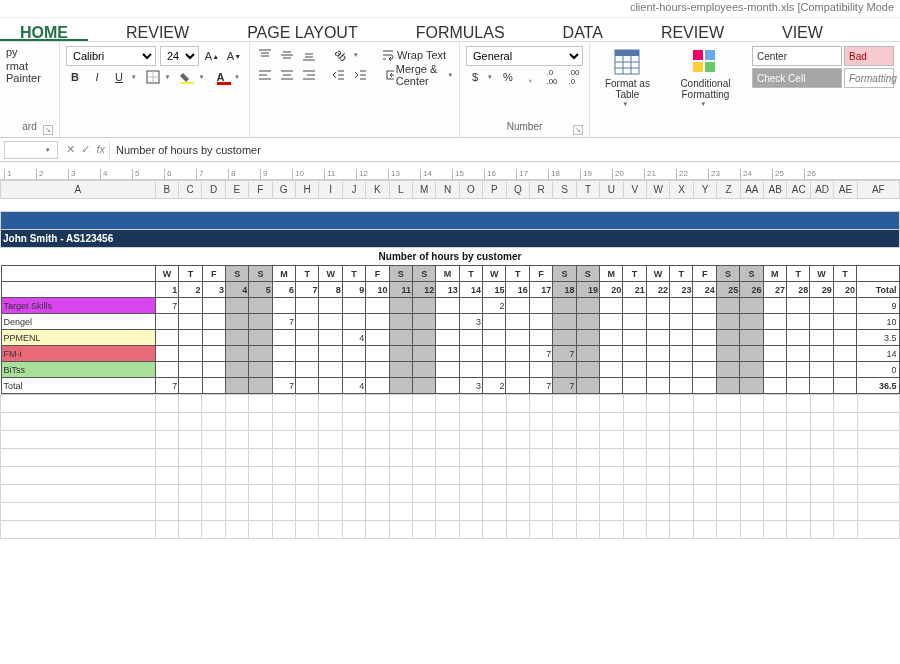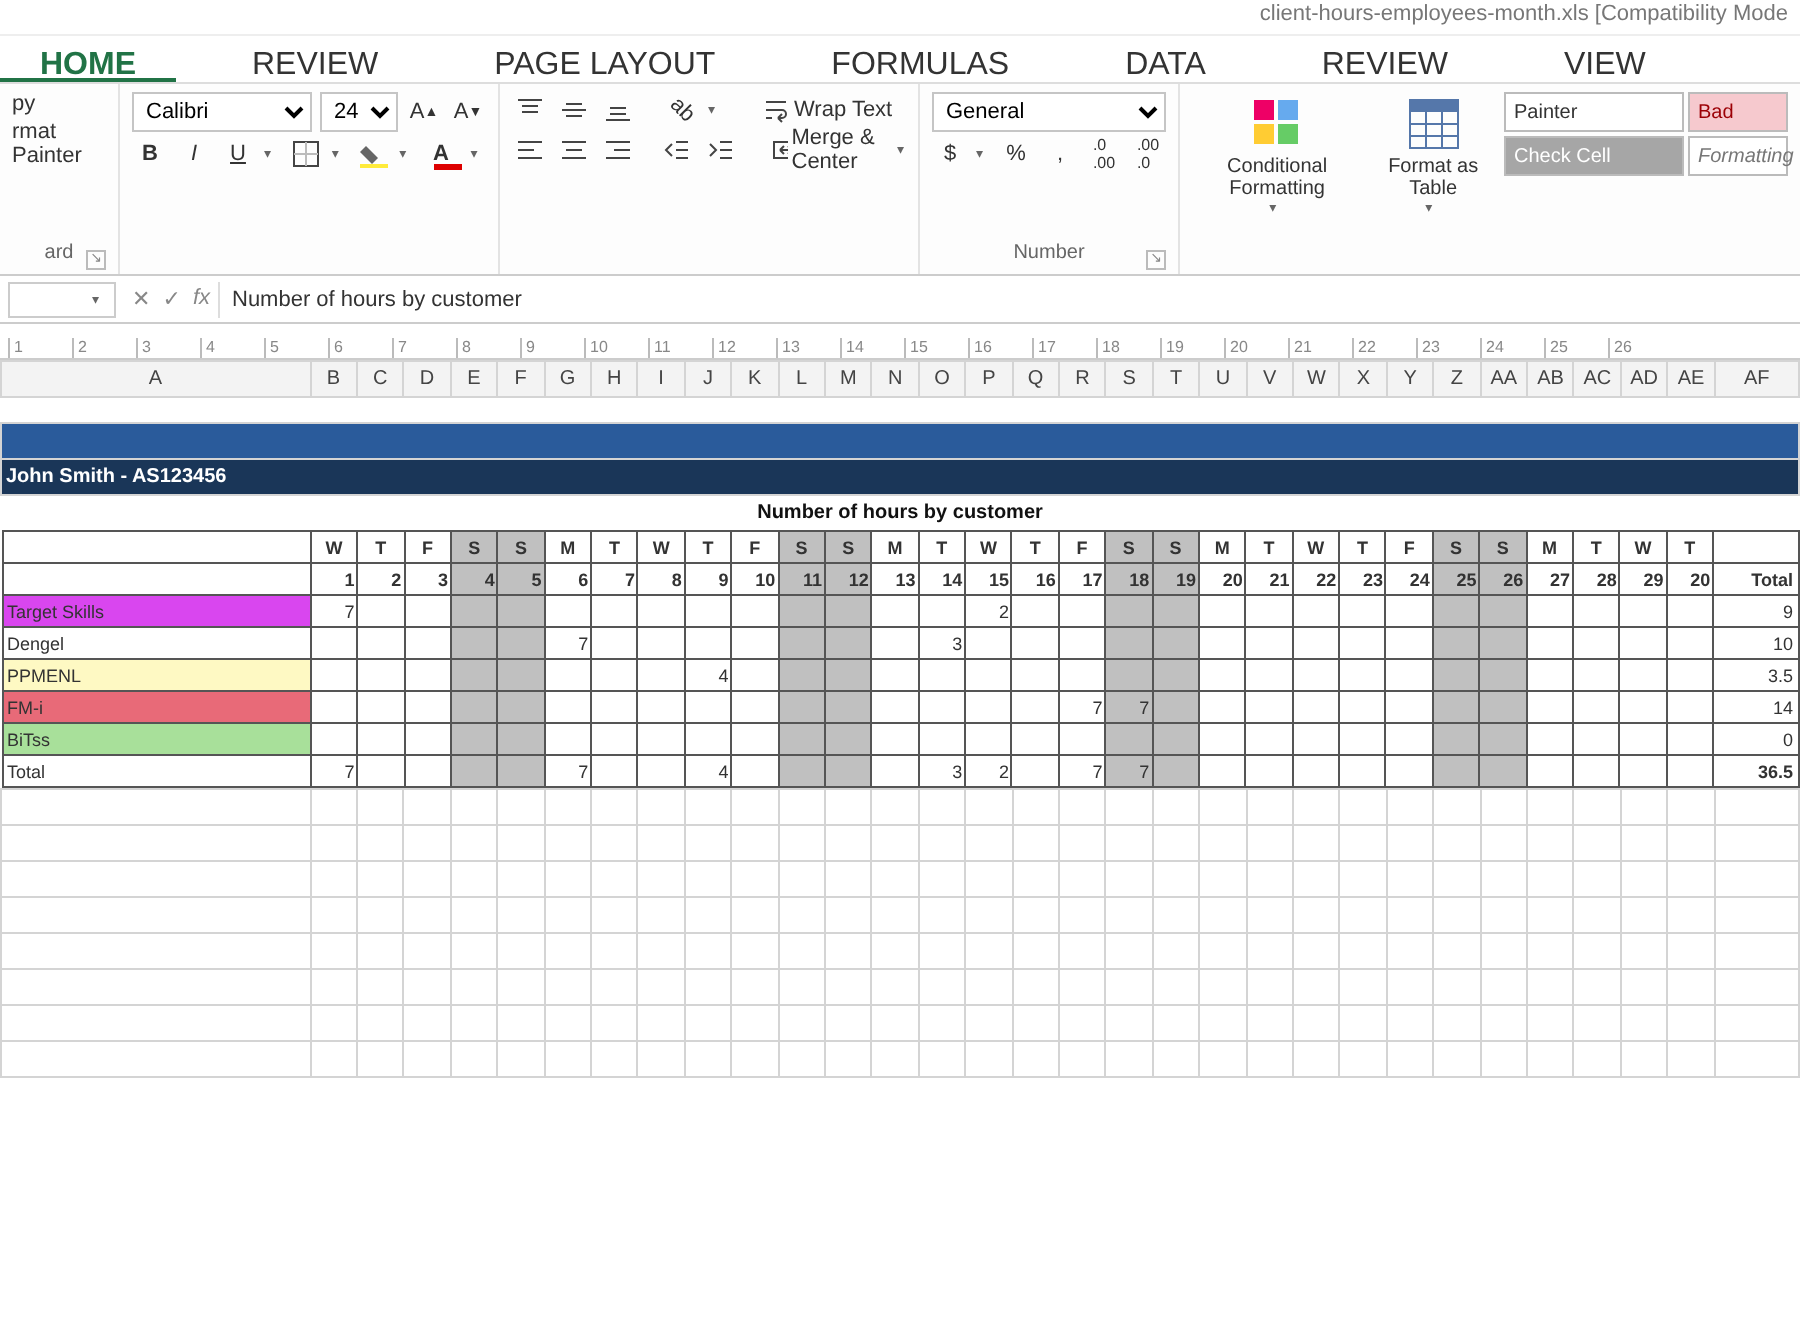--- a/index.html
+++ b/index.html
@@ -259,42 +259,42 @@
         <span class="btn" style="font-size:8px">.00<br>.0</span>
       </div>
     </div>
     <div class="group-label"><span>Number</span><span class="launcher">↘</span></div>
   </div>
 
   <div class="group" style="flex:1;border-right:none">
     <div class="row" style="align-items:flex-start">
       <div class="vsplit">
         <svg width="28" height="28">
-            <rect x="2" y="2" width="10" height="10" fill="#e06"></rect>
-            <rect x="14" y="2" width="10" height="10" fill="#6ae"></rect>
-            <rect x="2" y="14" width="10" height="10" fill="#fc3"></rect>
-            <rect x="14" y="14" width="10" height="10" fill="#6c6"></rect>
-          </svg>
-        <span class="lbl">Conditional Formatting</span>
-          <span class="dd">▾</span>
-      </div>
-      <div class="vsplit">
-        <svg width="28" height="28">
             <rect x="2" y="2" width="24" height="24" fill="none" stroke="#57a"></rect>
             <rect x="2" y="2" width="24" height="6" fill="#57a"></rect>
             <line x1="2" y1="14" x2="26" y2="14" stroke="#57a"></line>
             <line x1="2" y1="20" x2="26" y2="20" stroke="#57a"></line>
             <line x1="10" y1="8" x2="10" y2="26" stroke="#57a"></line>
             <line x1="18" y1="8" x2="18" y2="26" stroke="#57a"></line>
           </svg>
         <span class="lbl">Format as Table</span>
           <span class="dd">▾</span>
       </div>
+      <div class="vsplit">
+        <svg width="28" height="28">
+            <rect x="2" y="2" width="10" height="10" fill="#e06"></rect>
+            <rect x="14" y="2" width="10" height="10" fill="#6ae"></rect>
+            <rect x="2" y="14" width="10" height="10" fill="#fc3"></rect>
+            <rect x="14" y="14" width="10" height="10" fill="#6c6"></rect>
+          </svg>
+        <span class="lbl">Conditional Formatting</span>
+          <span class="dd">▾</span>
+      </div>
       <div class="styles-cells">
-        <div class="style-cell" style="background:#fff">Painter</div>
+        <div class="style-cell" style="background:#fff">Center</div>
         <div class="style-cell" style="background:#f6c9ce;color:#9c0006">Bad</div>
         <div class="style-cell" style="background:#a6a6a6;color:#fff">Check Cell</div>
         <div class="style-cell" style="background:#fff;font-style:italic;color:#777">Formatting</div>
       </div>
     </div>
     <div class="group-label"></div>
   </div>
 </div>
 
 <div class="fxbar">

